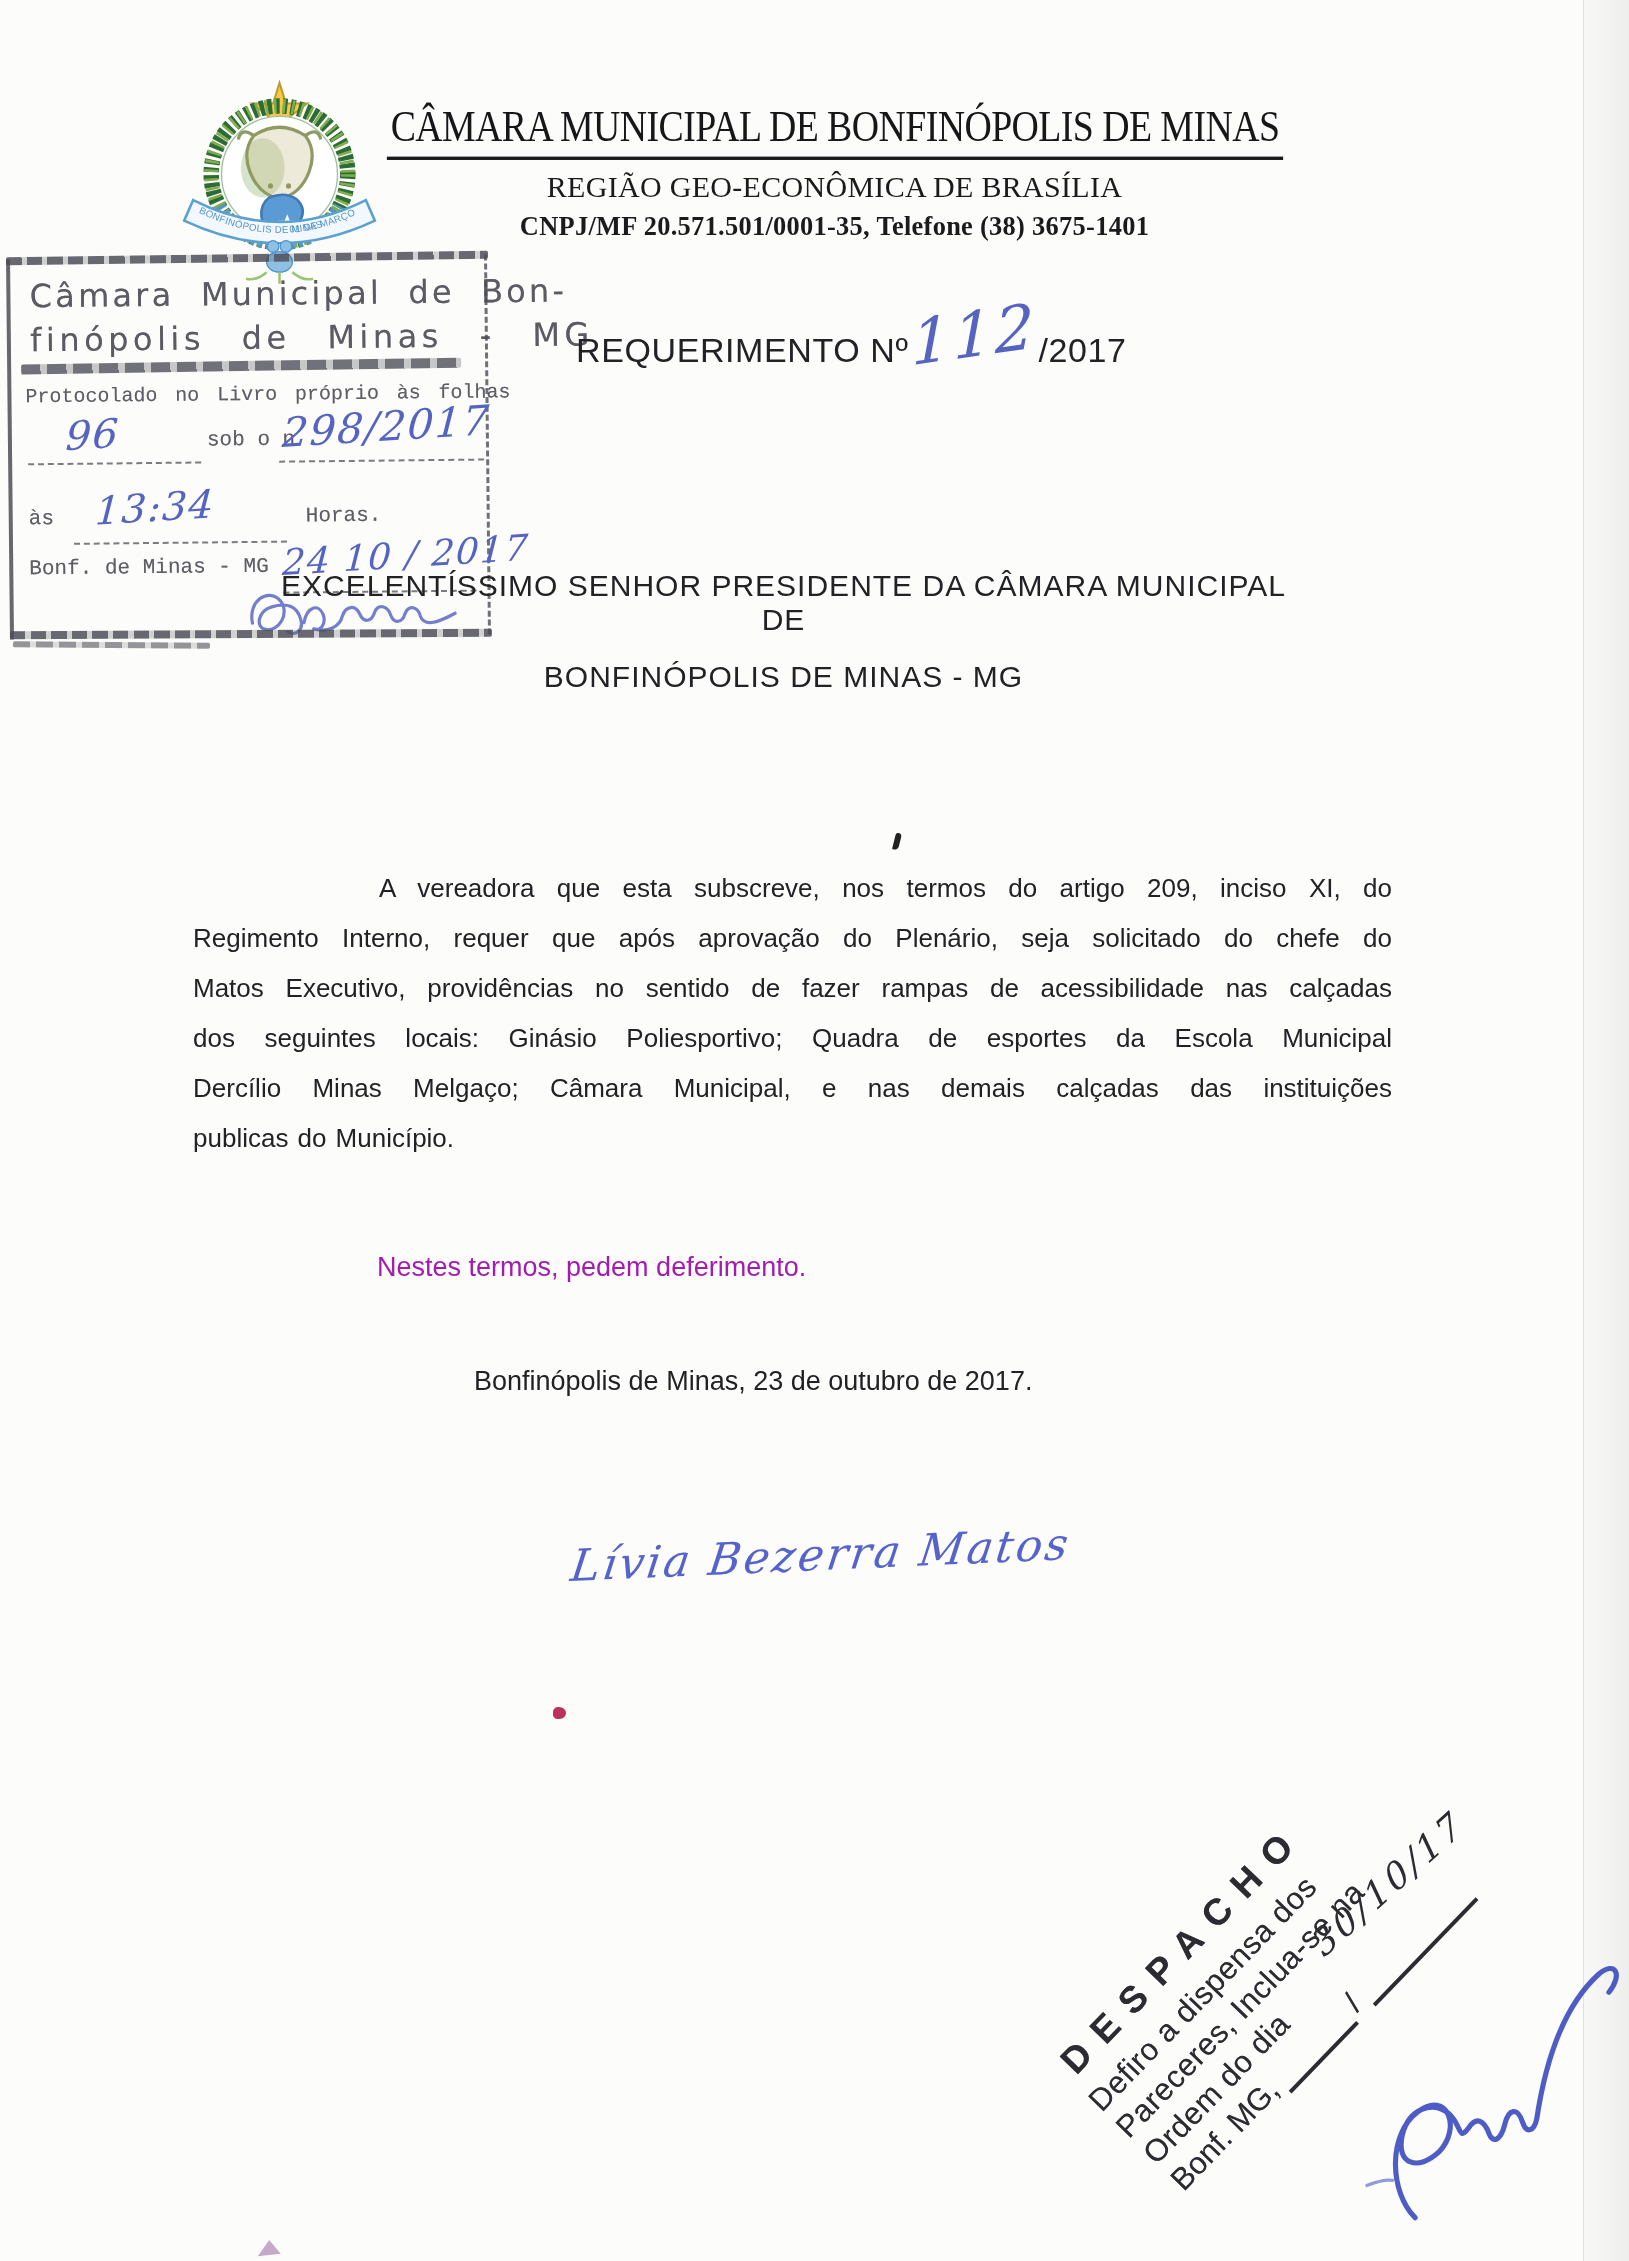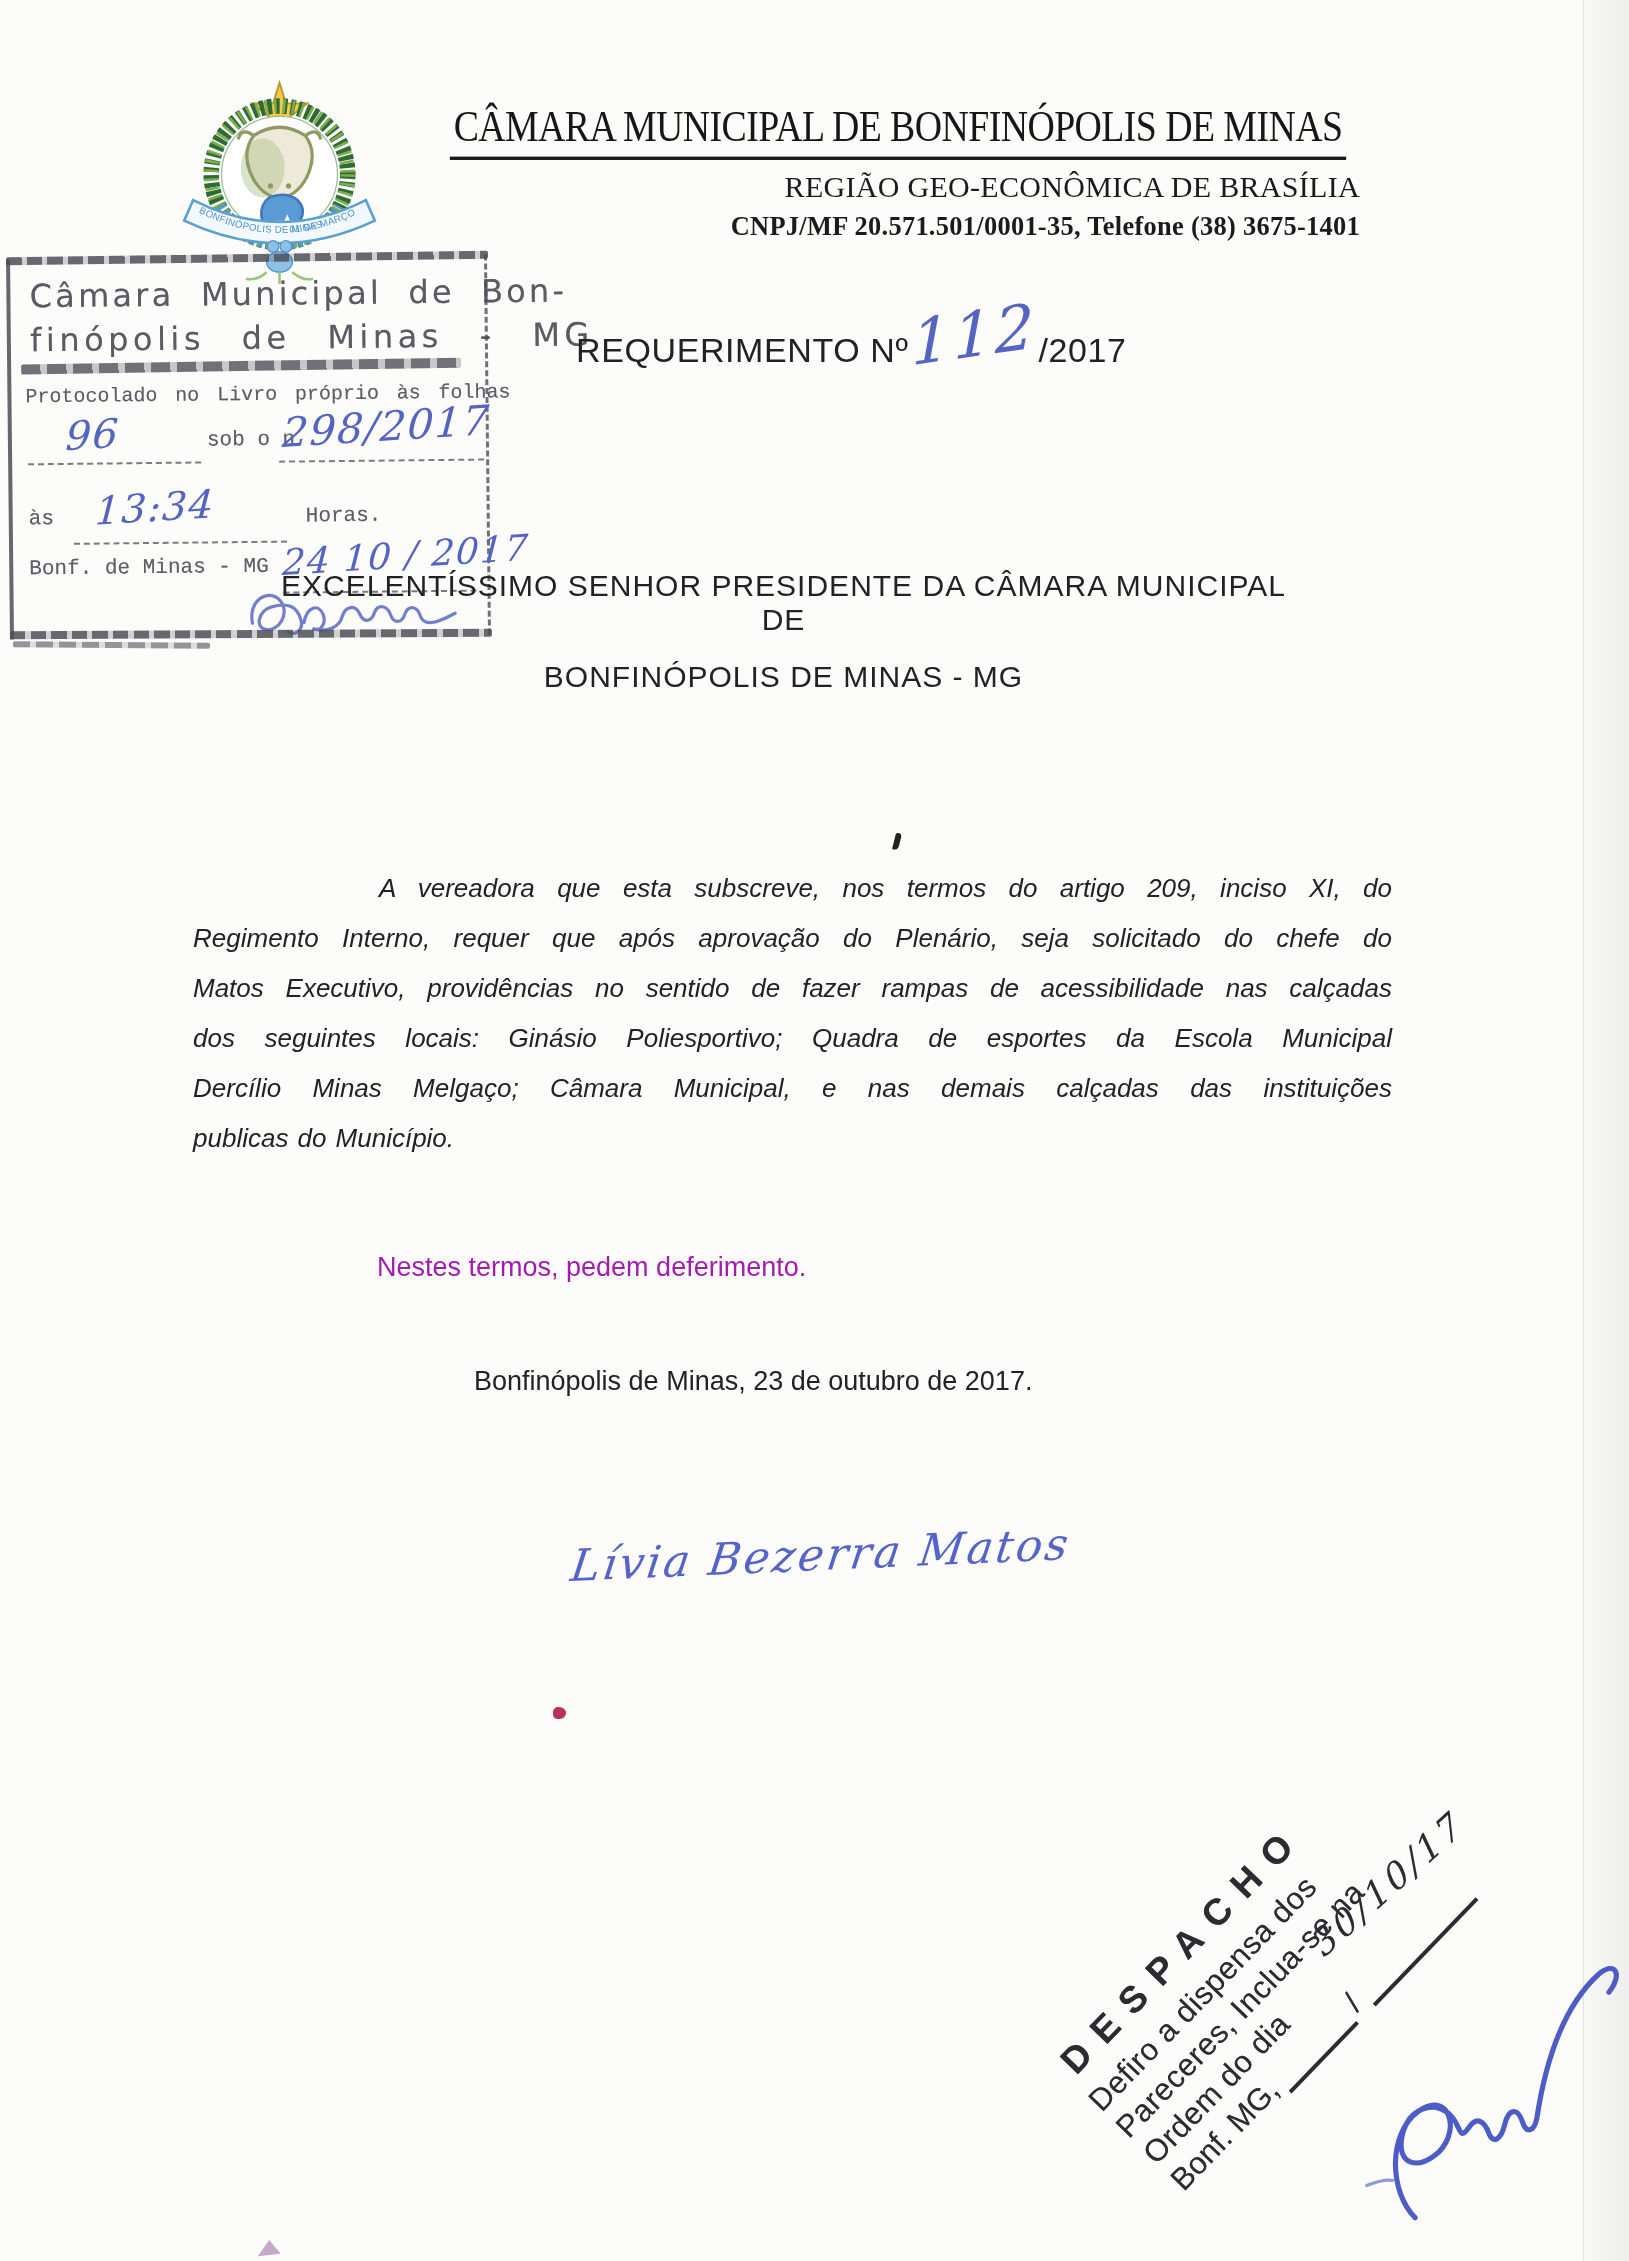--- a/index.html
+++ b/index.html
@@ -11,21 +11,21 @@
     color:var(--ink,#1d1d20);
   }
   .scan-band{
     position:absolute;right:0;top:0;width:46px;height:100%;
     background:linear-gradient(to right,rgba(0,0,0,0.015),rgba(0,0,0,0.055));
     border-left:0.6px solid rgba(0,0,0,0.05);
   }
   
   .coat{position:absolute;left:179px;top:71px;width:201px;height:213px;}
   .header-block{
-    position:absolute;left:309px;top:107px;width:1051px;text-align:right;
+    position:absolute;left:309px;top:107px;width:1051px;text-align:center;
     font-family:"Liberation Serif","DejaVu Serif",serif;
   }
   .header-title{
     display:inline-block;font-size:39px;letter-spacing:-0.6px;font-weight:400;
     transform:scale(0.97,1.12);transform-origin:center bottom;
     border-bottom:3.2px solid #1a1a1c;padding:0 3.9px 5.2px 3.9px;color:#17171a;
     white-space:nowrap;
   }
   .header-sub{font-size:30px;font-weight:400;margin-top:10.3px;letter-spacing:0.3px;color:#1b1b1e;}
   .header-addr{font-size:26.4px;font-weight:700;margin-top:9px;letter-spacing:0.3px;color:#1b1b1e;}
@@ -74,21 +74,21 @@
     font-size:62px;color:var(--hwblue,#5563c1);display:inline-block;
     transform:rotate(-8deg) skewX(-8deg);position:relative;top:-6.4px;margin:0 1.3px 0 2.6px;
     letter-spacing:2.6px;
   }
   
   .addressee{position:absolute;left:271px;top:569px;width:1025px;text-align:center;color:#222226;}
   .addr1{font-size:30px;letter-spacing:1px;}
   .addr2{font-size:30px;letter-spacing:1px;margin-top:23px;}
   
   .bodytext{position:absolute;left:193px;top:863px;width:1199px;font-size:26px;color:#222226;}
-  .bline{line-height:50px;text-align:justify;text-align-last:justify;word-spacing:1.9px;font-style:italic;}
+  .bline{line-height:50px;text-align:justify;text-align-last:justify;word-spacing:1.9px;}
   .bline.first{padding-left:186px;}
   .bline.last{text-align:left;text-align-last:left;}
   .ink-comma{
     position:absolute;left:894px;top:833px;width:6.4px;height:17px;
     background:#222;border-radius:3.9px 5.2px 6.4px 1.3px;transform:rotate(14deg);
   }
   .closing{position:absolute;left:377px;top:1252px;font-size:27px;color:#a21caf;}
   .dateline{position:absolute;left:474px;top:1366px;font-size:27px;color:#222226;}
   
   .sig-livia{

